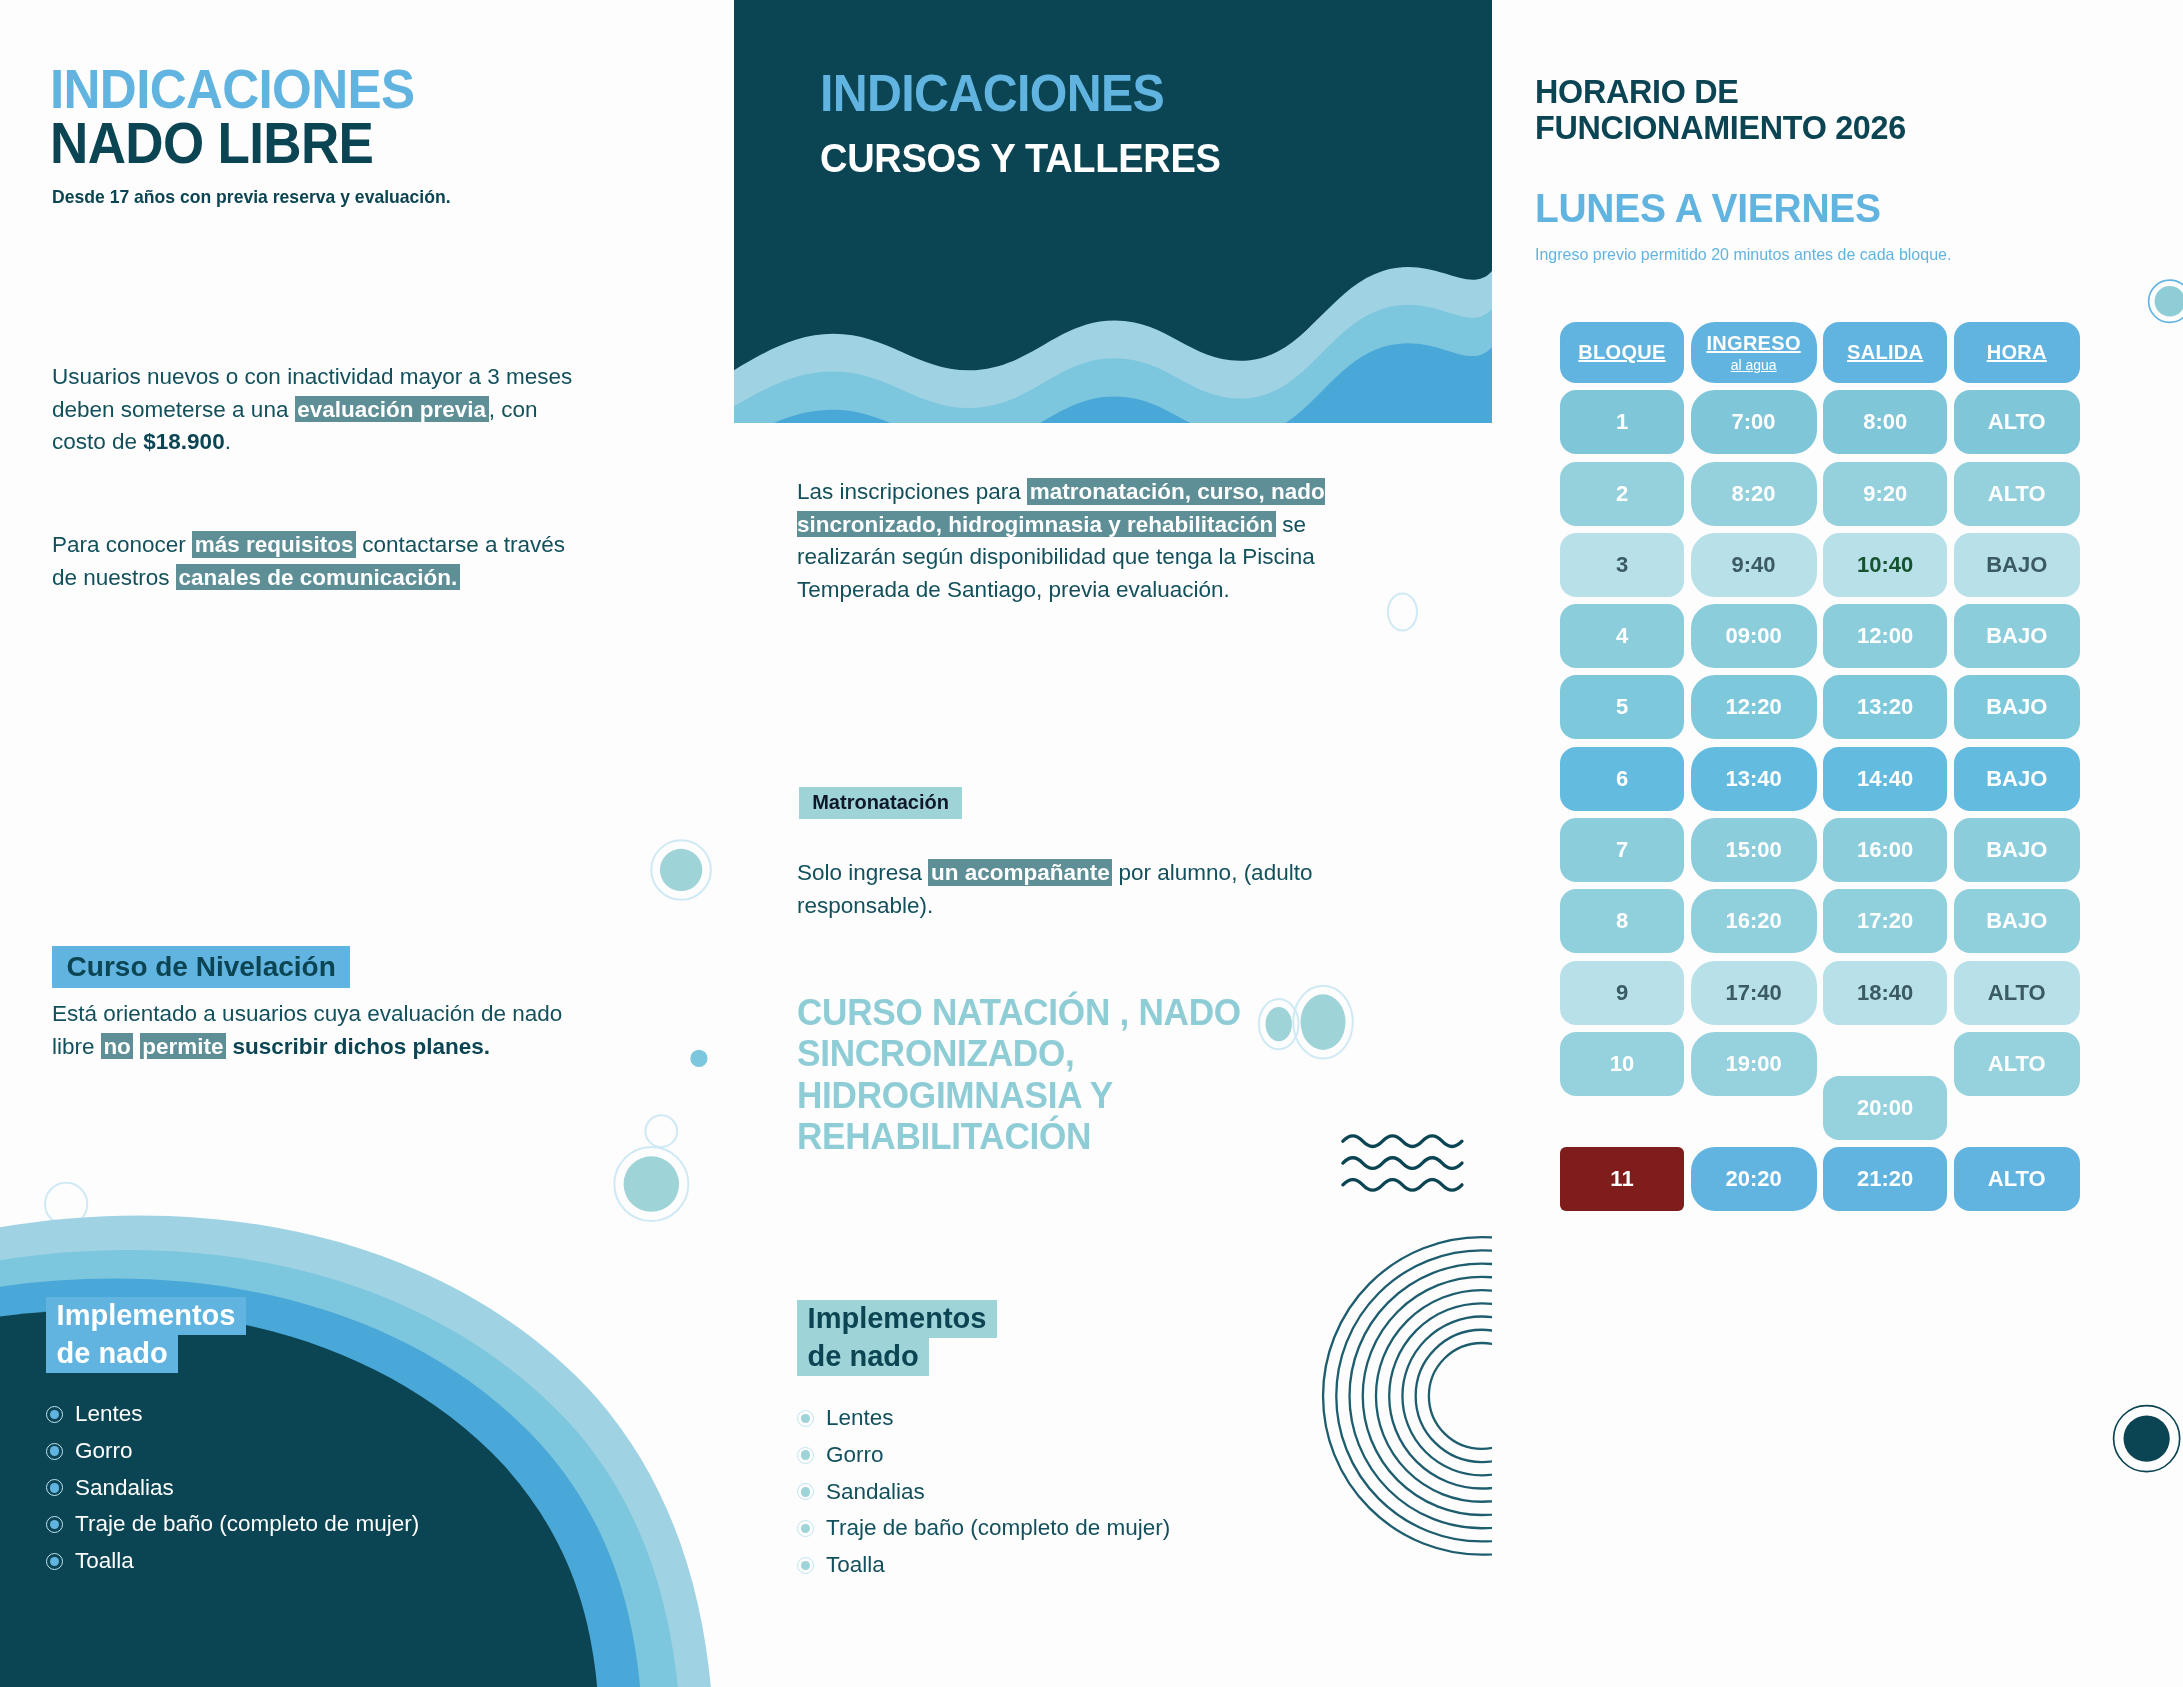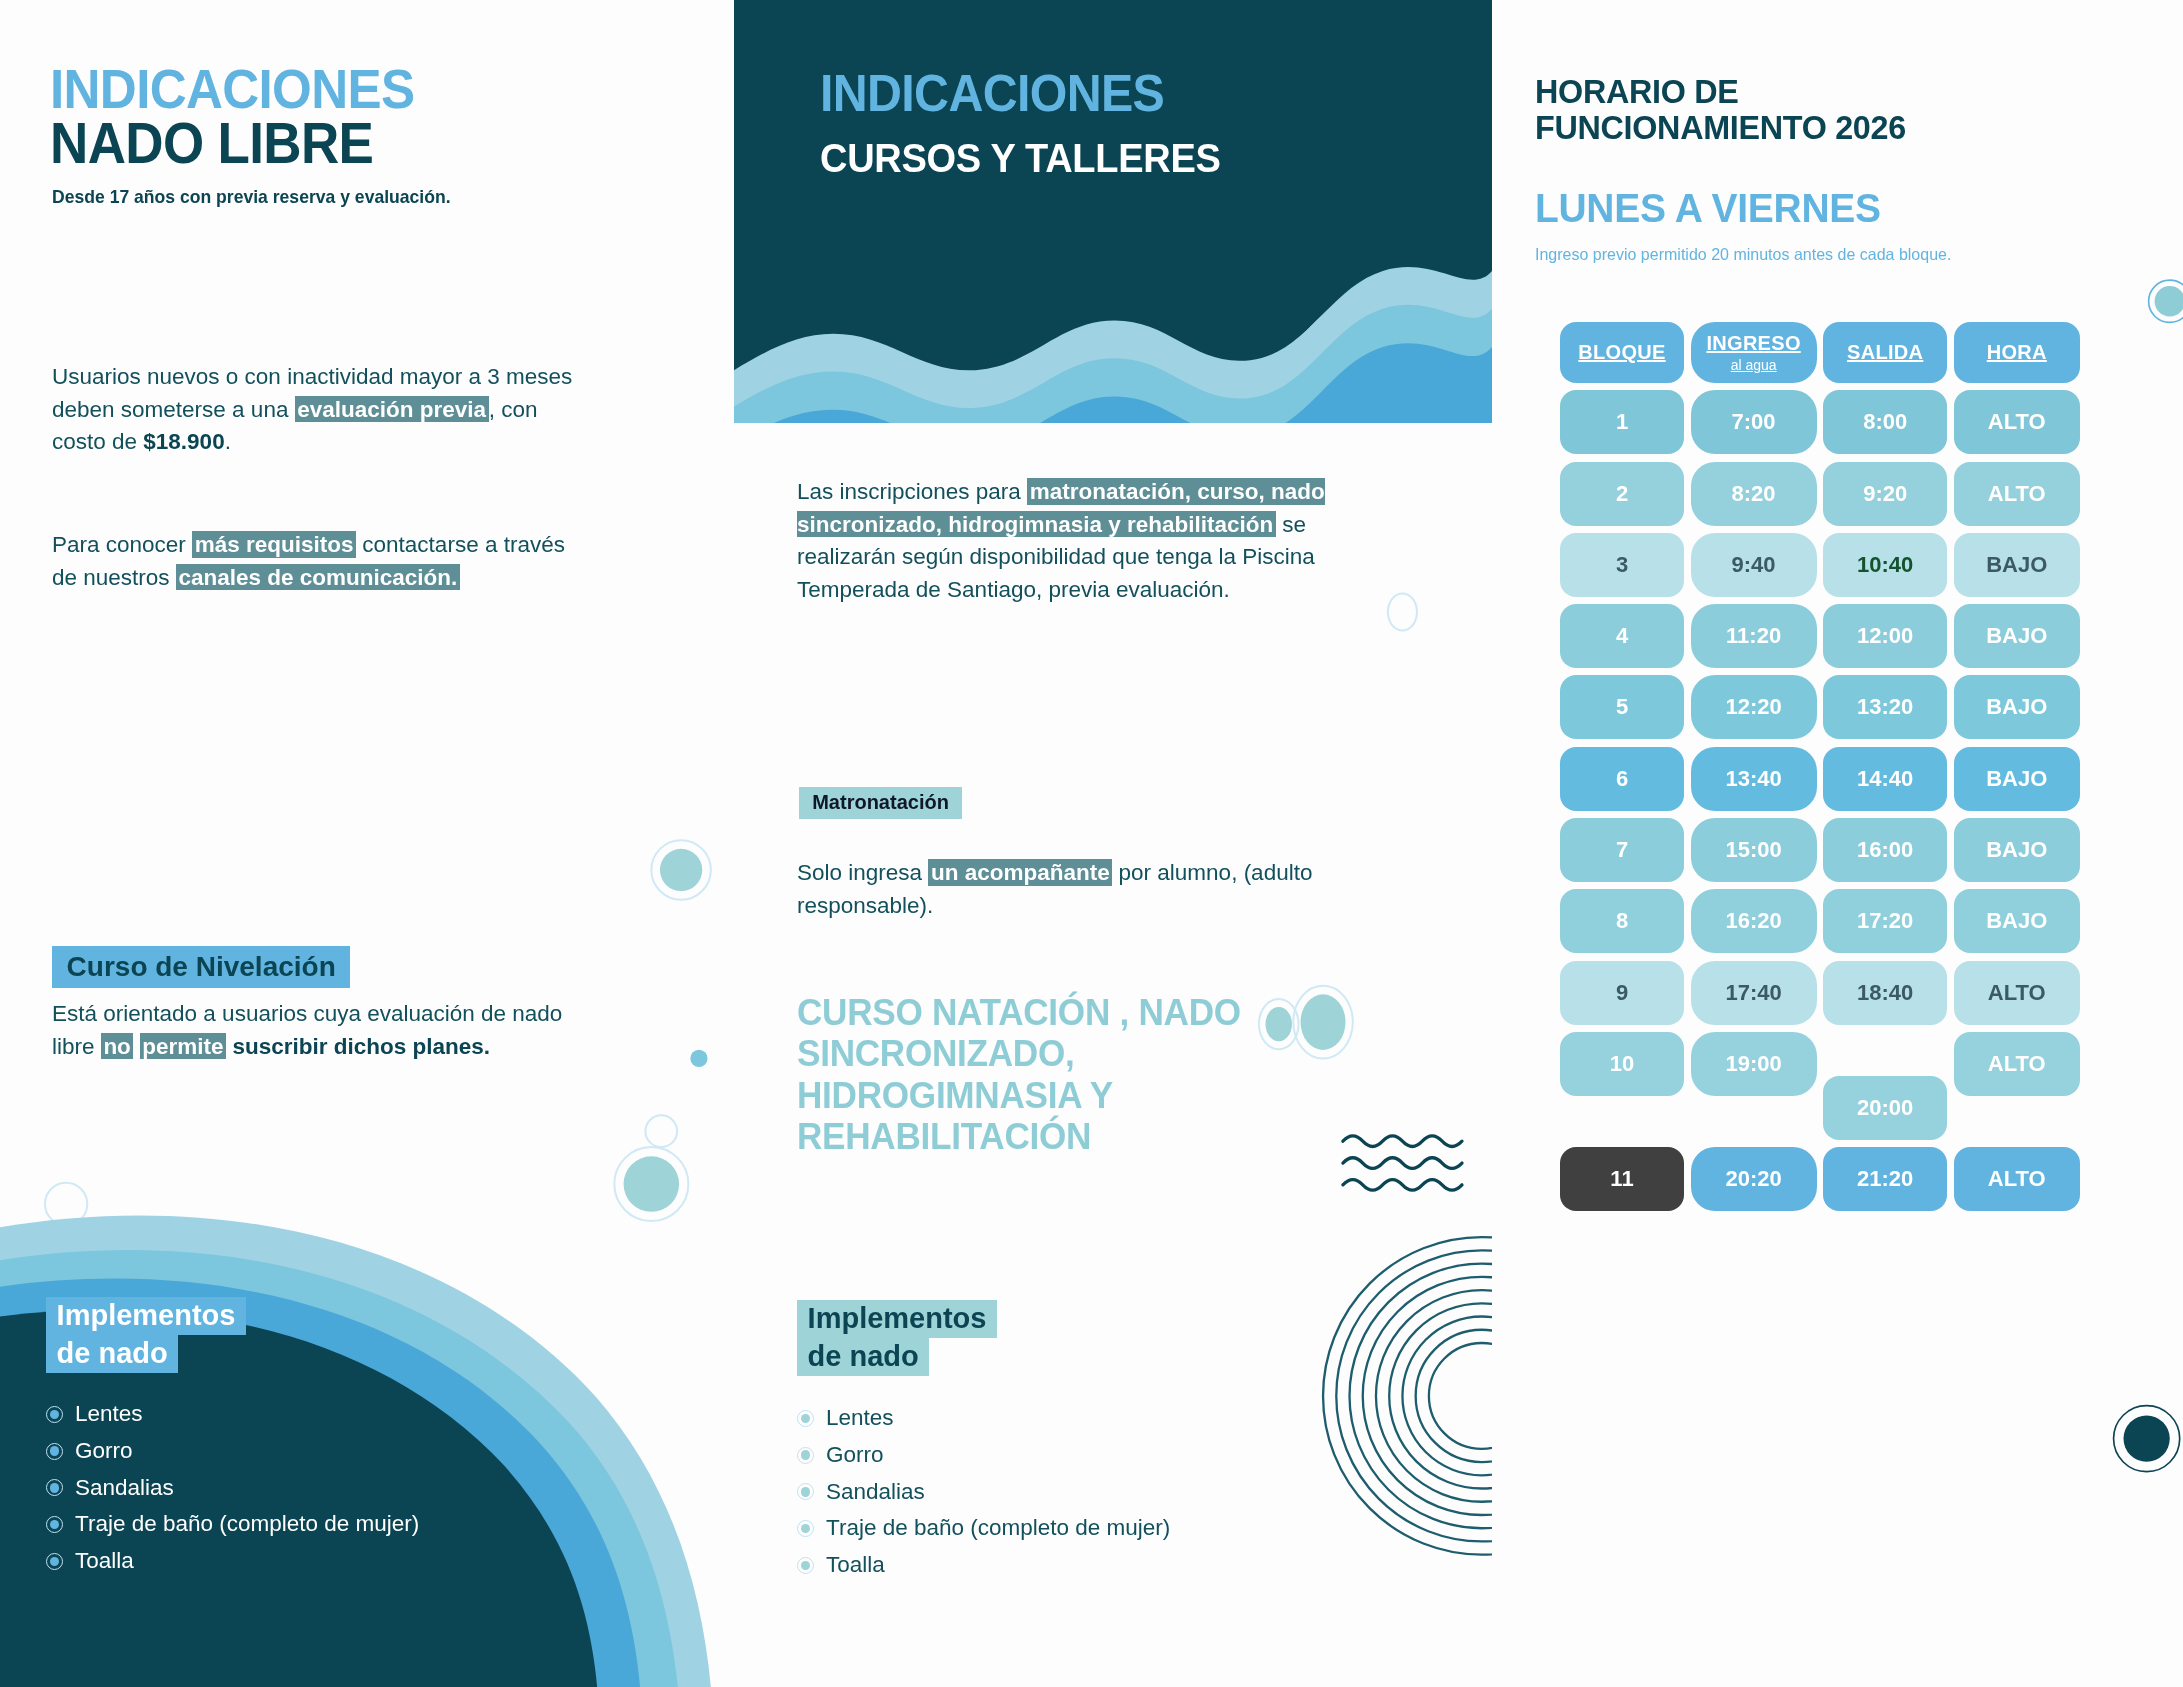--- a/index.html
+++ b/index.html
@@ -373,21 +373,21 @@
             <div class="cell c3" style="background: rgb(149, 208, 221); color: rgb(255, 255, 255);">ALTO</div>
           </div>
           <div class="srow">
             <div class="cell c0" style="background: rgb(183, 224, 233); color: rgb(60, 90, 99);">3</div>
             <div class="cell c1" style="background: rgb(183, 224, 233); color: rgb(60, 90, 99);">9:40</div>
             <div class="cell c2" style="background: rgb(183, 224, 233); color: #14532d;">10:40</div>
             <div class="cell c3" style="background: rgb(183, 224, 233); color: rgb(60, 90, 99);">BAJO</div>
           </div>
           <div class="srow">
             <div class="cell c0" style="background: rgb(140, 205, 219); color: rgb(255, 255, 255);">4</div>
-            <div class="cell c1" style="background: rgb(140, 205, 219); color: rgb(255, 255, 255);">11:20</div>
+            <div class="cell c1" style="background: rgb(140, 205, 219); color: rgb(255, 255, 255);">09:00</div>
             <div class="cell c2" style="background: rgb(140, 205, 219); color: rgb(255, 255, 255);">12:00</div>
             <div class="cell c3" style="background: rgb(140, 205, 219); color: rgb(255, 255, 255);">BAJO</div>
           </div>
           <div class="srow">
             <div class="cell c0" style="background: rgb(126, 200, 220); color: rgb(255, 255, 255);">5</div>
             <div class="cell c1" style="background: rgb(126, 200, 220); color: rgb(255, 255, 255); text-align: center;">12:20</div>
             <div class="cell c2" style="background: rgb(126, 200, 220); color: rgb(255, 255, 255);">13:20</div>
             <div class="cell c3" style="background: rgb(126, 200, 220); color: rgb(255, 255, 255);">BAJO</div>
           </div>
           <div class="srow">
@@ -414,21 +414,21 @@
             <div class="cell c2" style="background: rgb(183, 224, 233); color: rgb(60, 90, 99);">18:40</div>
             <div class="cell c3" style="background: rgb(183, 224, 233); color: rgb(60, 90, 99);">ALTO</div>
           </div>
           <div class="srow">
             <div class="cell c0" style="background: rgb(150, 210, 222); color: rgb(255, 255, 255);">10</div>
             <div class="cell c1" style="background: rgb(150, 210, 222); color: rgb(255, 255, 255);">19:00</div>
             <div class="cell c2" style="background: rgb(150, 210, 222); color: rgb(255, 255, 255); margin-top: 44px;">20:00</div>
             <div class="cell c3" style="background: rgb(150, 210, 222); color: rgb(255, 255, 255);">ALTO</div>
           </div>
           <div class="srow">
-            <div class="cell c0" style="background: #404040; color: rgb(255, 255, 255);">11</div>
+            <div class="cell c0" style="background: #7f1d1d; color: rgb(255, 255, 255); border-radius: 6px;">11</div>
             <div class="cell c1" style="background: rgb(98, 180, 224); color: rgb(255, 255, 255);">20:20</div>
             <div class="cell c2" style="background: rgb(98, 180, 224); color: rgb(255, 255, 255);">21:20</div>
             <div class="cell c3" style="background: rgb(98, 180, 224); color: rgb(255, 255, 255);">ALTO</div>
           </div>
         </div>
     </div>
   </div>
 
 </div>
 

